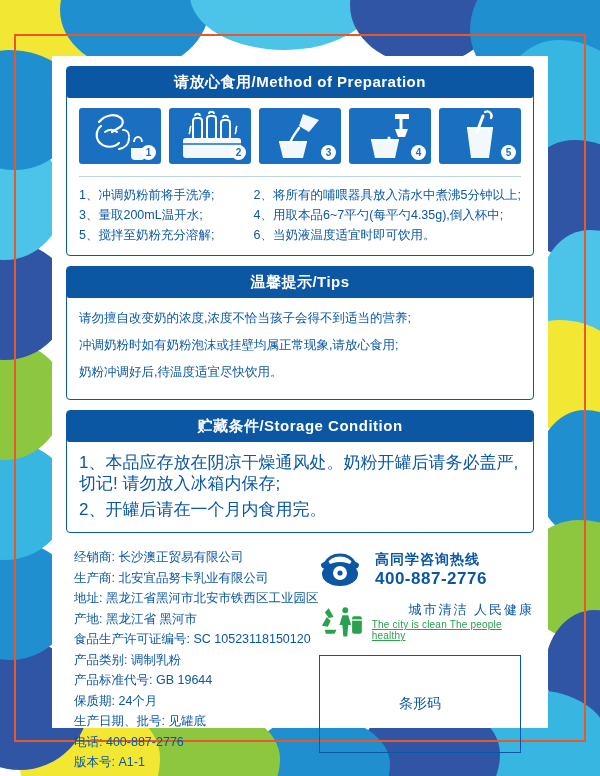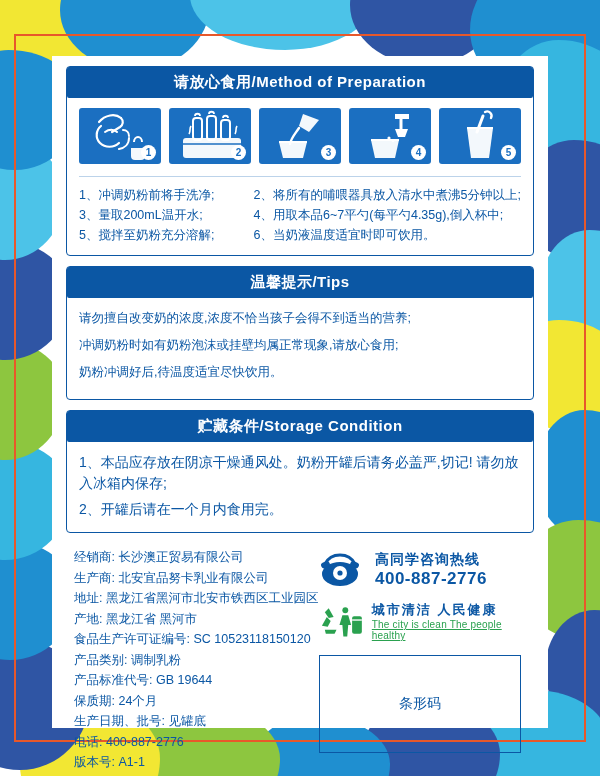--- a/index.html
+++ b/index.html
@@ -52,36 +52,36 @@
   .two-col{display:flex;padding:8px 12px 10px 12px;gap:10px;}
   .two-col ul{margin:0;padding:0;list-style:none;flex:1;}
   .two-col li{
     color:#0b57a4;font-size:12.5px;line-height:20px;white-space:nowrap;
   }
   .tips-body p{
     margin:0 0 6px 0;color:#0b57a4;font-size:12.5px;line-height:21px;
   }
   .tips-body p:last-child{margin-bottom:4px;}
   .store-body p{
-    margin:0 0 5px 0;color:#0b57a4;font-size:14px;line-height:21px;
+    margin:0 0 5px 0;color:#0b57a4;font-size:17px;line-height:21px;
   }
   .store-body p:last-child{margin-bottom:0;}
 
   
   .bottom{display:flex;padding:14px 14px 0 22px;}
   .info{flex:1;}
   .info div{
     color:#0b57a4;font-size:12.5px;line-height:20.5px;white-space:nowrap;
   }
   .right-col{width:215px;padding-top:4px;}
   .hotline{display:flex;align-items:center;gap:14px;}
   .hotline .txt .l1{color:#0b57a4;font-size:14px;font-weight:bold;letter-spacing:1px;}
   .hotline .txt .l2{color:#0b57a4;font-size:17px;font-weight:bold;letter-spacing:.5px;}
   .eco{display:flex;align-items:center;gap:8px;margin-top:12px;}
-  .eco .txt .l1{color:#0b57a4;font-size:13px;font-weight:bold;letter-spacing:2px;}
+  .eco .txt .l1{color:#0b57a4;font-size:13px;font-weight:normal;letter-spacing:2px;text-align:right;}
   .eco .txt .l2{color:#2aa14f;font-size:10px;letter-spacing:.2px;text-decoration:underline;}
   .barcode{
     margin-top:14px;width:200px;height:96px;border:1.5px solid #0b57a4;
     display:flex;align-items:center;justify-content:center;
     color:#0b57a4;font-size:14px;text-align:center;
   }
 </style>
 </head>
 <body>
 

